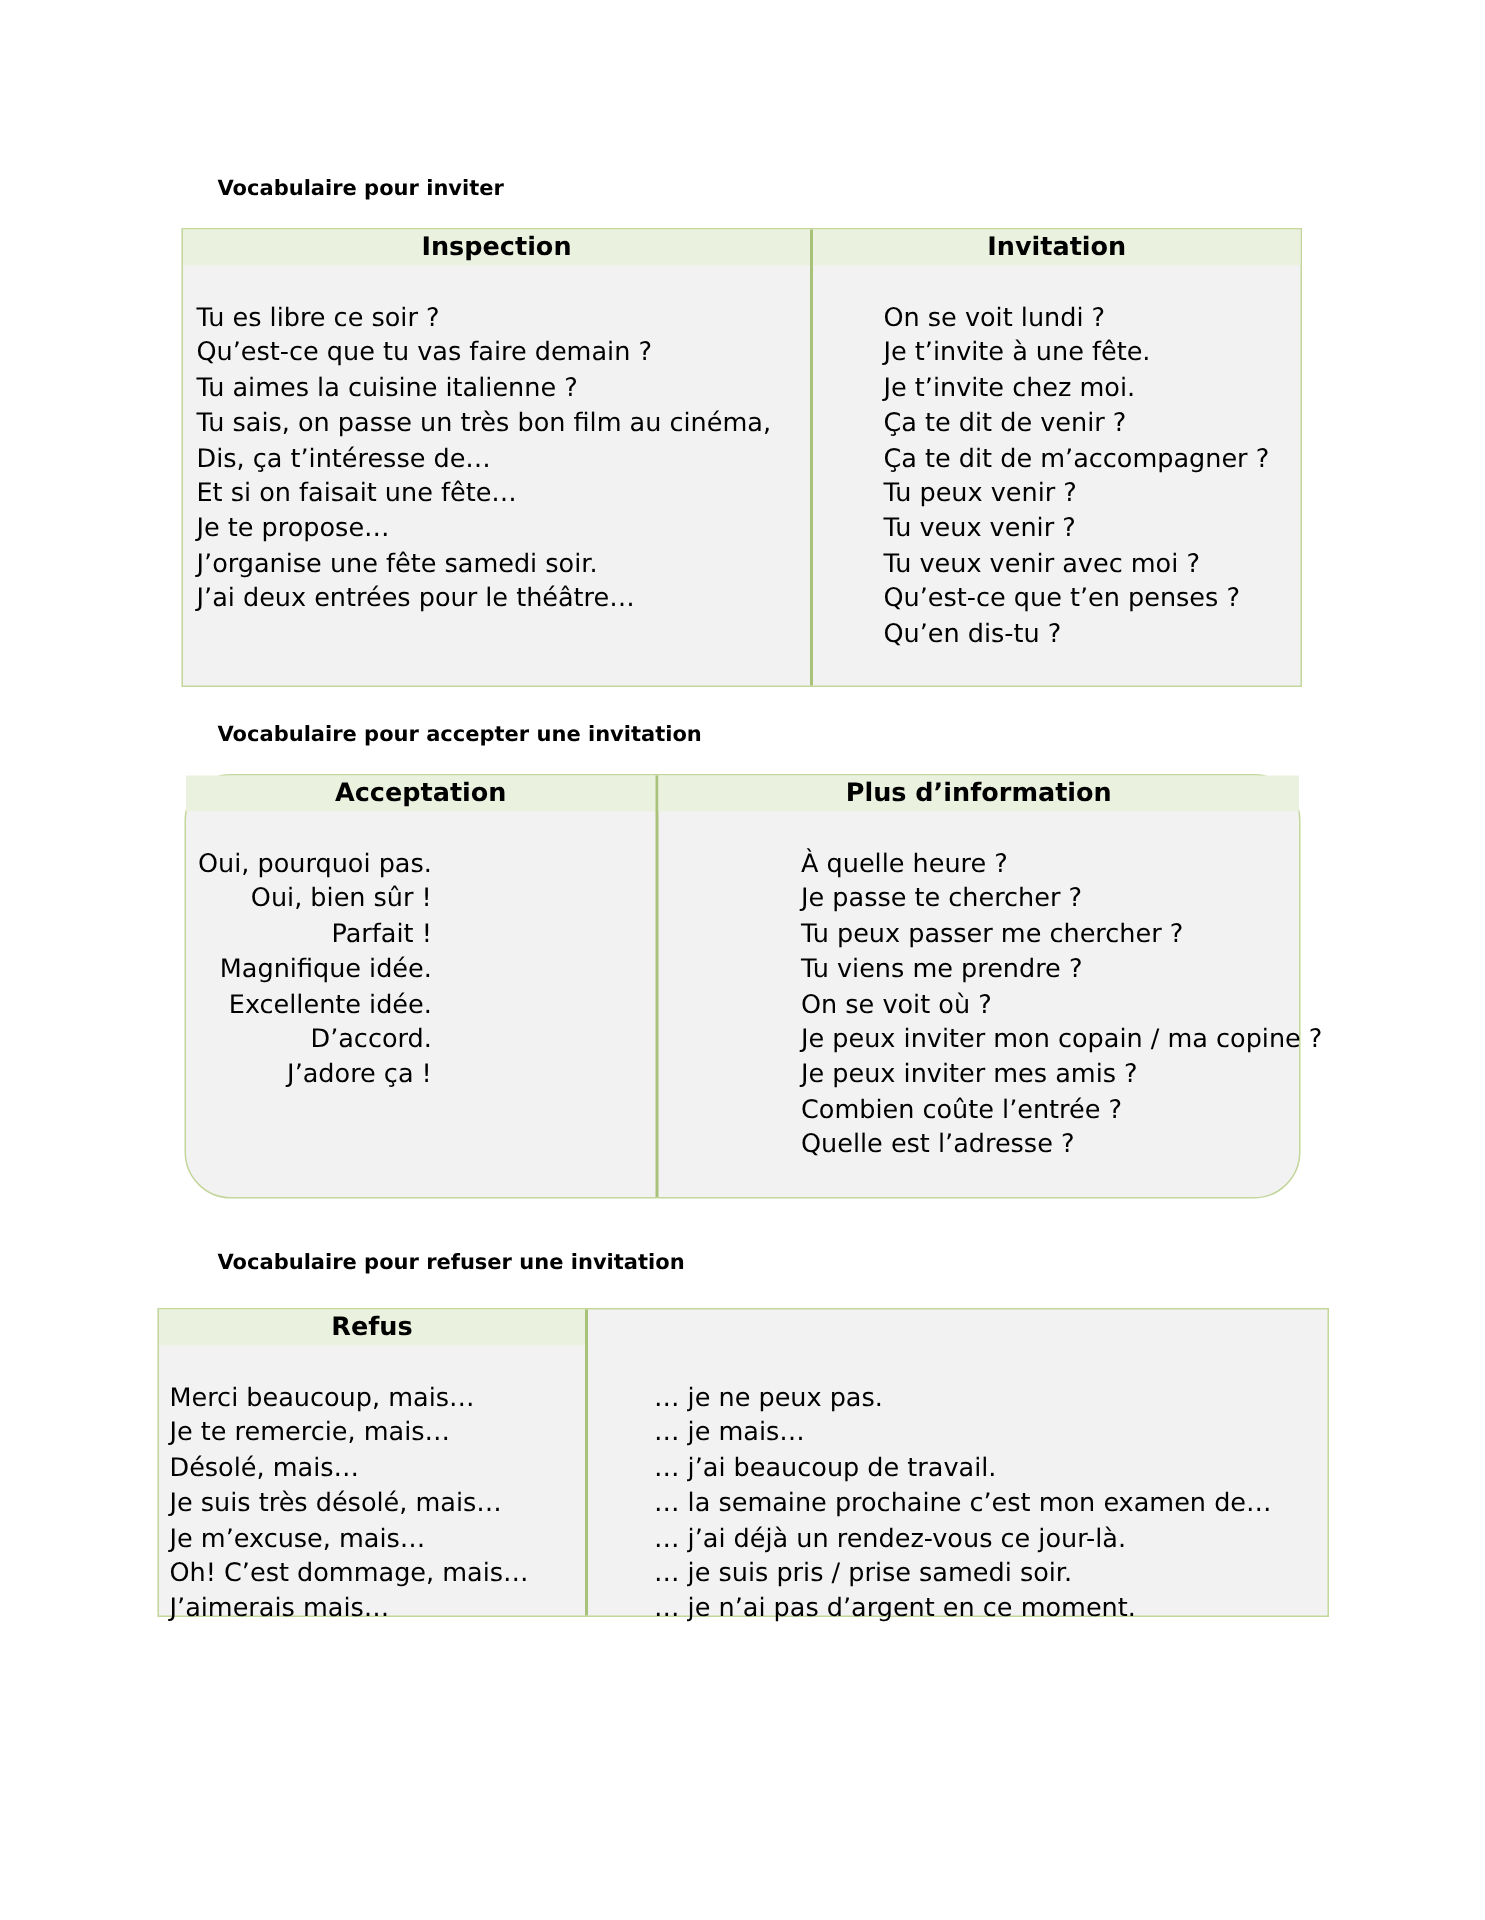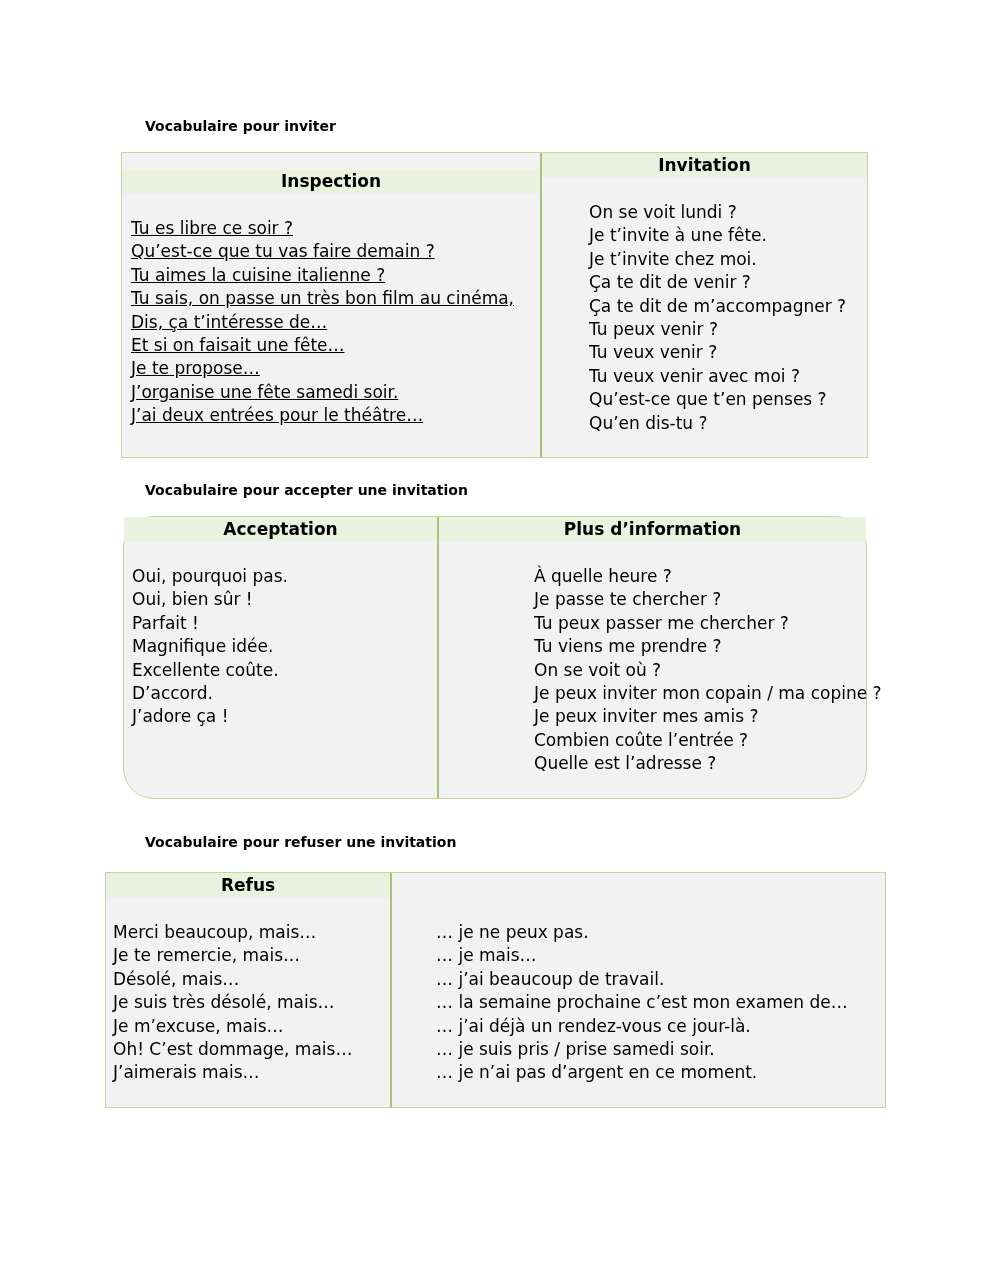--- a/index.html
+++ b/index.html
@@ -10,23 +10,23 @@
   .col + .col { border-left:2px solid #a9c27a; }
   .hdr { height:24px; background:#eaf1de; font-weight:bold; font-size:17px; text-align:center; line-height:24px; }
   .items { font-size:17px; line-height:23.4px; }
   .items div { white-space:nowrap; }
 </style>
 </head>
 <body>
 
 <div class="section-title" style="left:145px; top:118px;">Vocabulaire pour inviter</div>
 <div class="vtable" style="left:121px; top:152px; width:747px; height:306px;">
-  <div class="col" style="width:418px;margin-top:16px;">
+  <div class="col" style="width:418px;">
     <div class="hdr">Inspection</div>
-    <div class="items" style="position:absolute; left:9px; top:48px;text-decoration:underline;">
+    <div class="items" style="position:absolute; left:9px; top:48px;">
       <div>Tu es libre ce soir ?</div>
       <div>Qu’est-ce que tu vas faire demain ?</div>
       <div>Tu aimes la cuisine italienne ?</div>
       <div>Tu sais, on passe un très bon film au cinéma,</div>
       <div>Dis, ça t’intéresse de…</div>
       <div>Et si on faisait une fête…</div>
       <div>Je te propose…</div>
       <div>J’organise une fête samedi soir.</div>
       <div>J’ai deux entrées pour le théâtre…</div>
     </div>
@@ -45,26 +45,26 @@
       <div>Qu’est-ce que t’en penses ?</div>
       <div>Qu’en dis-tu ?</div>
     </div>
   </div>
 </div>
 
 <div class="section-title" style="left:145px; top:482px;">Vocabulaire pour accepter une invitation</div>
 <div class="vtable" style="left:123px; top:516px; width:744px; height:283px;border-radius:31px;">
   <div class="col" style="width:313px;">
     <div class="hdr">Acceptation</div>
-    <div class="items" style="position:absolute; left:8px; top:48px;">
+    <div class="items" style="position:absolute; left:8px; top:48px;text-align:right;">
       <div>Oui, pourquoi pas.</div>
       <div>Oui, bien sûr !</div>
       <div>Parfait !</div>
       <div>Magnifique idée.</div>
-      <div>Excellente coûte.</div>
+      <div>Excellente idée.</div>
       <div>D’accord.</div>
       <div>J’adore ça !</div>
     </div>
   </div>
   <div class="col" style="flex:1;">
     <div class="hdr">Plus d’information</div>
     <div class="items" style="position:absolute; left:51px; top:48px;margin-left:44px;">
       <div>À quelle heure ?</div>
       <div>Je passe te chercher ?</div>
       <div>Tu peux passer me chercher ?</div>
@@ -72,21 +72,21 @@
       <div>On se voit où ?</div>
       <div>Je peux inviter mon copain / ma copine ?</div>
       <div>Je peux inviter mes amis ?</div>
       <div>Combien coûte l’entrée ?</div>
       <div>Quelle est l’adresse ?</div>
     </div>
   </div>
 </div>
 
 <div class="section-title" style="left:145px; top:834px;">Vocabulaire pour refuser une invitation</div>
-<div class="vtable" style="left:105px; top:872px; width:781px; height:236px;">
+<div class="vtable" style="left:105px; top:872px; width:781px; height:206px;">
   <div class="col" style="width:284px;">
     <div class="hdr">Refus</div>
     <div class="items" style="position:absolute; left:7px; top:48px;">
       <div>Merci beaucoup, mais…</div>
       <div>Je te remercie, mais…</div>
       <div>Désolé, mais…</div>
       <div>Je suis très désolé, mais…</div>
       <div>Je m’excuse, mais…</div>
       <div>Oh! C’est dommage, mais…</div>
       <div>J’aimerais mais…</div>

